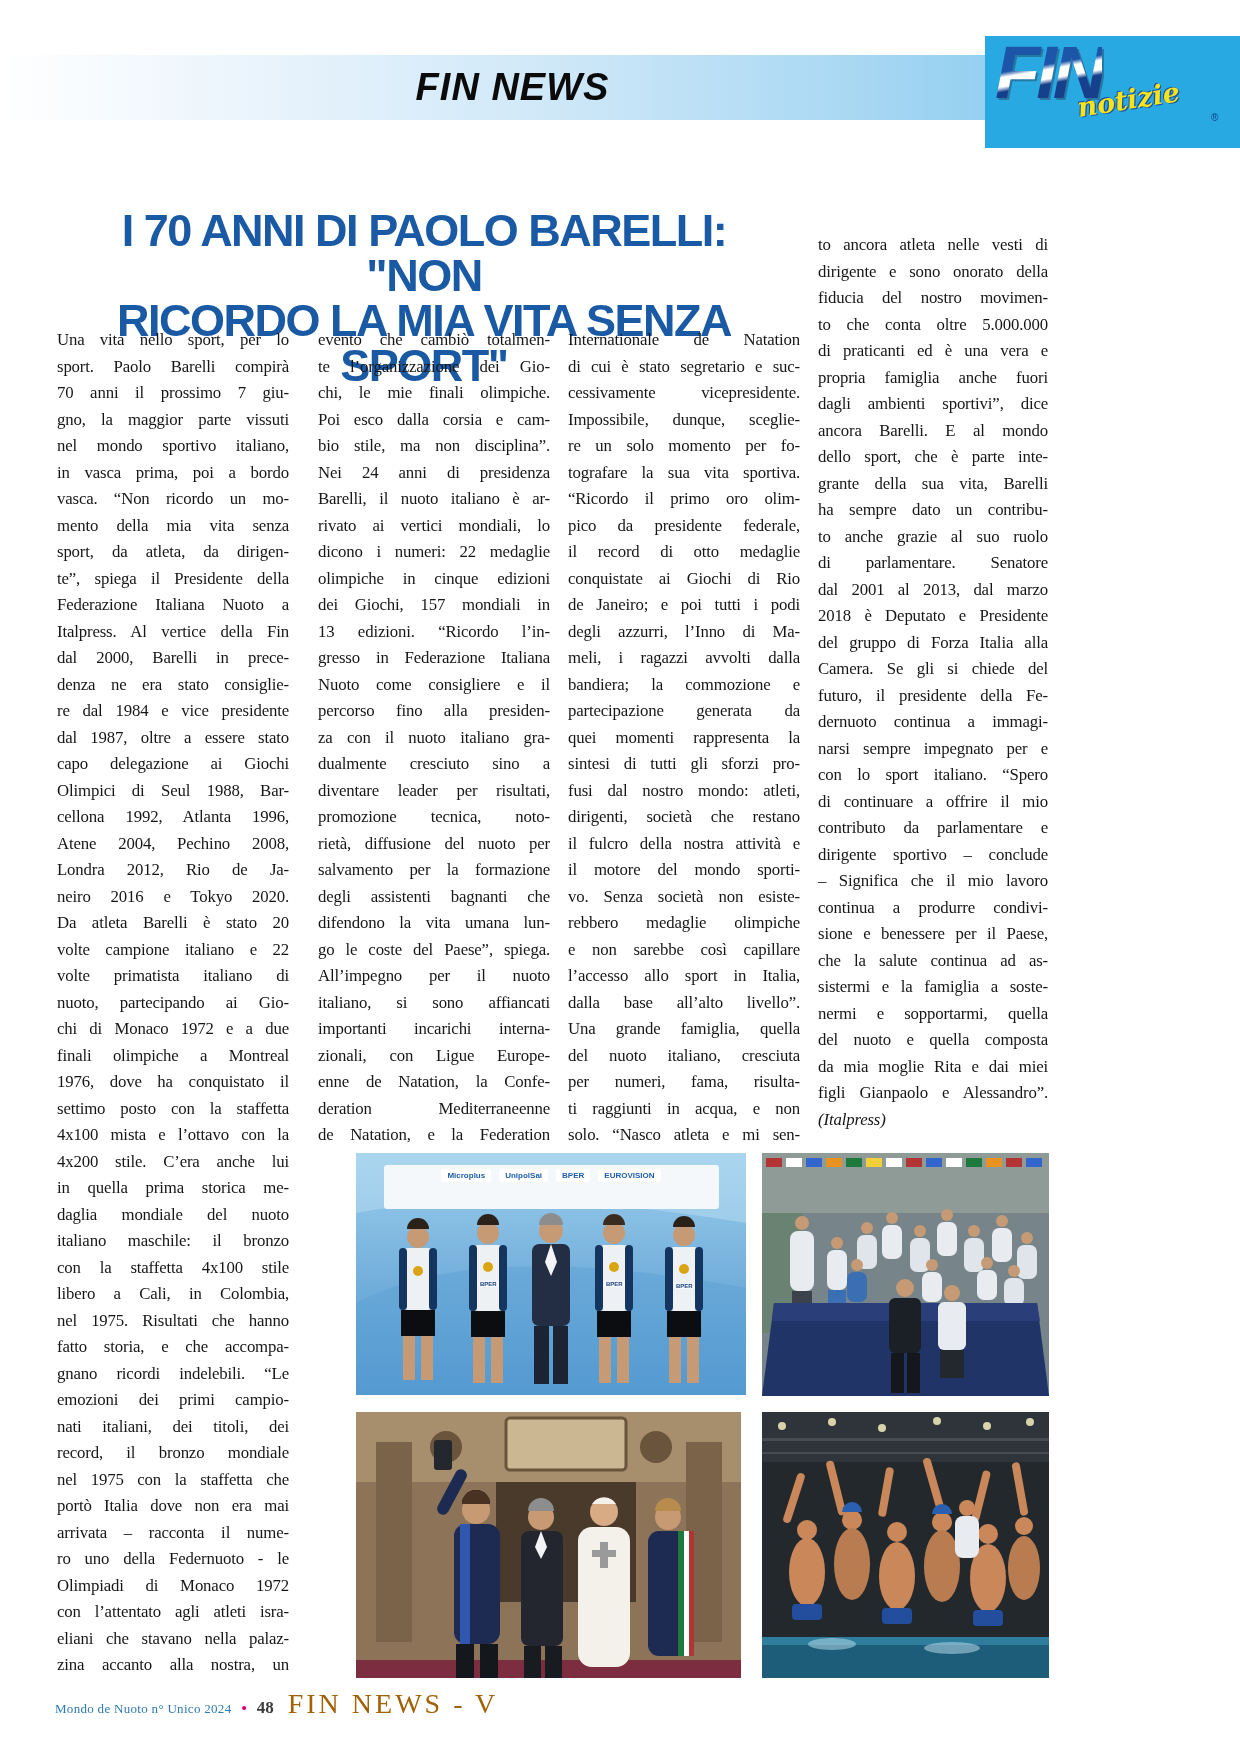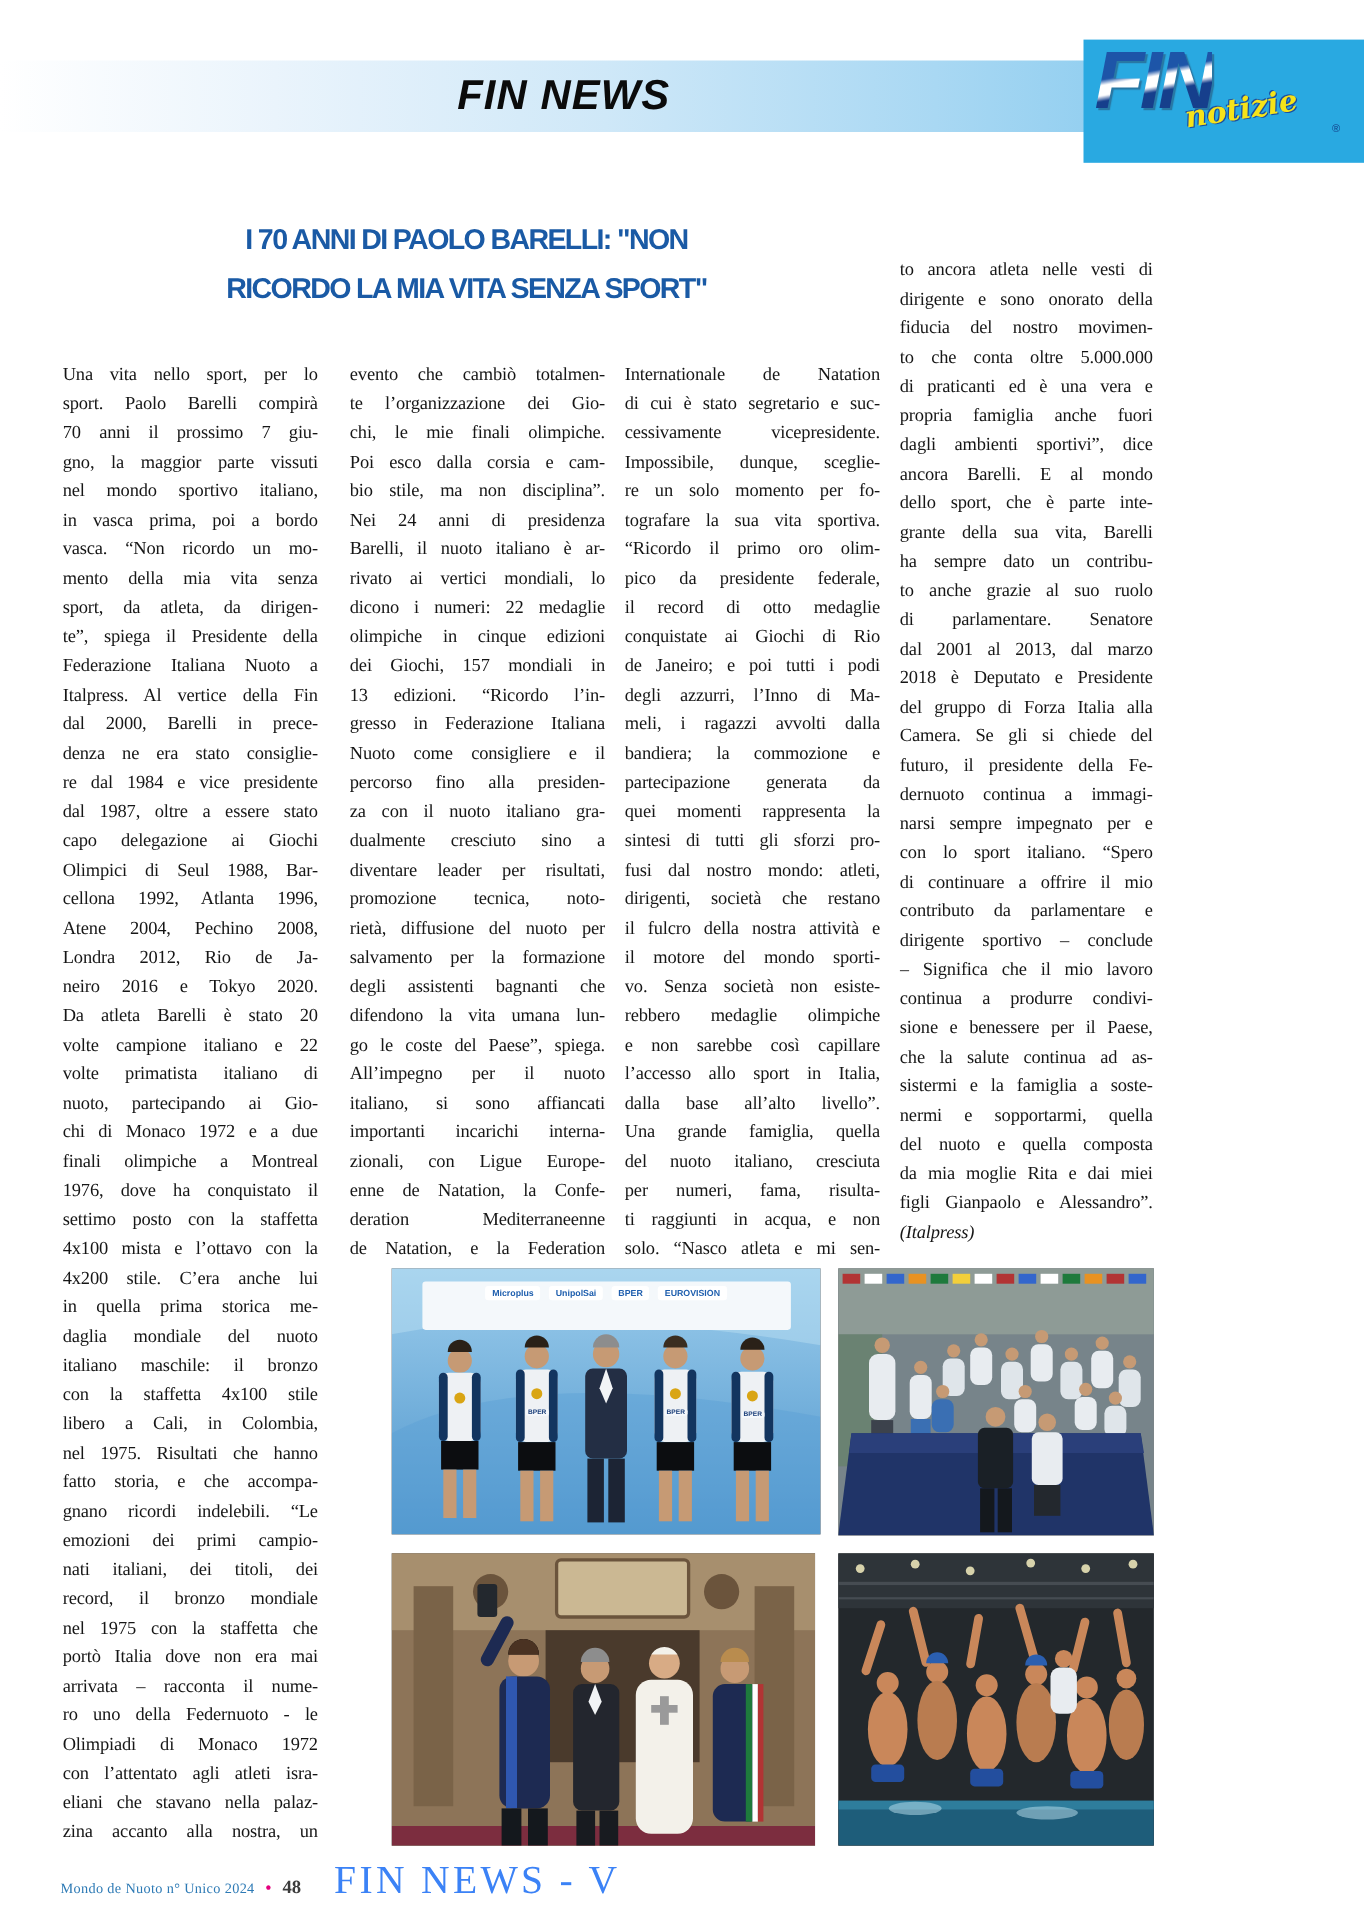--- a/index.html
+++ b/index.html
@@ -20,21 +20,21 @@
     filter:drop-shadow(2px 2px 0 rgba(40,60,90,.45));}
   .logo-notizie{position:absolute;left:92px;top:48px;font-family:"DejaVu Serif","Liberation Serif",serif;
     font-style:italic;font-weight:700;font-size:27px;color:#f6e319;transform:rotate(-9deg);
     text-shadow:1px 1px 0 #1b4fa0,-1px -1px 0 #1b4fa0;}
   .logo-reg{position:absolute;left:226px;top:76px;font-size:10px;color:#123c86;font-family:"Liberation Sans",sans-serif;}
 
   
   .date-line{position:absolute;left:68px;top:130px;width:980px;text-align:center;
     font-family:"Liberation Sans",sans-serif;font-weight:700;font-size:34px;letter-spacing:-1px;color:#0d0d0d;}
   .headline{position:absolute;left:68px;top:178px;width:712px;text-align:center;
-    font-family:"Liberation Sans",sans-serif;font-weight:700;font-size:26px;line-height:45px;
+    font-family:"Liberation Sans",sans-serif;font-weight:700;font-size:45px;line-height:45px;
     letter-spacing:-1.5px;color:#1a5aa5;}
 
   
   .col{position:absolute;width:232px;font-size:16.8px;letter-spacing:-0.15px;color:#161616;margin-top:32px;}
   .col .tl{height:26.5px;line-height:26.5px;text-align:justify;overflow:hidden;white-space:normal;}
   .col .tl::after{content:"";display:inline-block;width:100%;height:0;}
   #col1{left:57px;top:295px;}
   #col2{left:318px;top:295px;}
   #col3{left:568px;top:295px;}
   #col4{left:818px;top:200px;width:230px;}
@@ -54,21 +54,21 @@
      font-size:8px;font-weight:700;color:#1f5fae;white-space:nowrap;}
   .bib{position:absolute;background:#f5f8fb;border-radius:2px;padding:0 2px;
      font-family:"Liberation Sans",sans-serif;font-size:6px;font-weight:700;color:#1b3f7a;}
 
   
   .footer{position:absolute;left:55px;top:1688px;display:flex;align-items:baseline;gap:10px;
      font-family:Liberation Serif, serif;}
   .footer .mag{font-size:13px;color:#2d7ab5;letter-spacing:.3px;}
   .footer .dot{font-size:15px;color:#e5007e;font-weight:700;}
   .footer .pnum{font-size:17px;font-weight:700;color:#3c3c3c;}
-  .footer .section{font-size:36px;color:#3b82f6;letter-spacing:3px;margin-left:20px;}
+  .footer .section{font-size:28px;color:#a16207;letter-spacing:3px;margin-left:4px;}
 </style>
 </head>
 <body>
 
 <div class="page">
 
   <div class="header-band">
     <div class="masthead">FIN NEWS</div>
   </div>
   <div class="logo-block">

